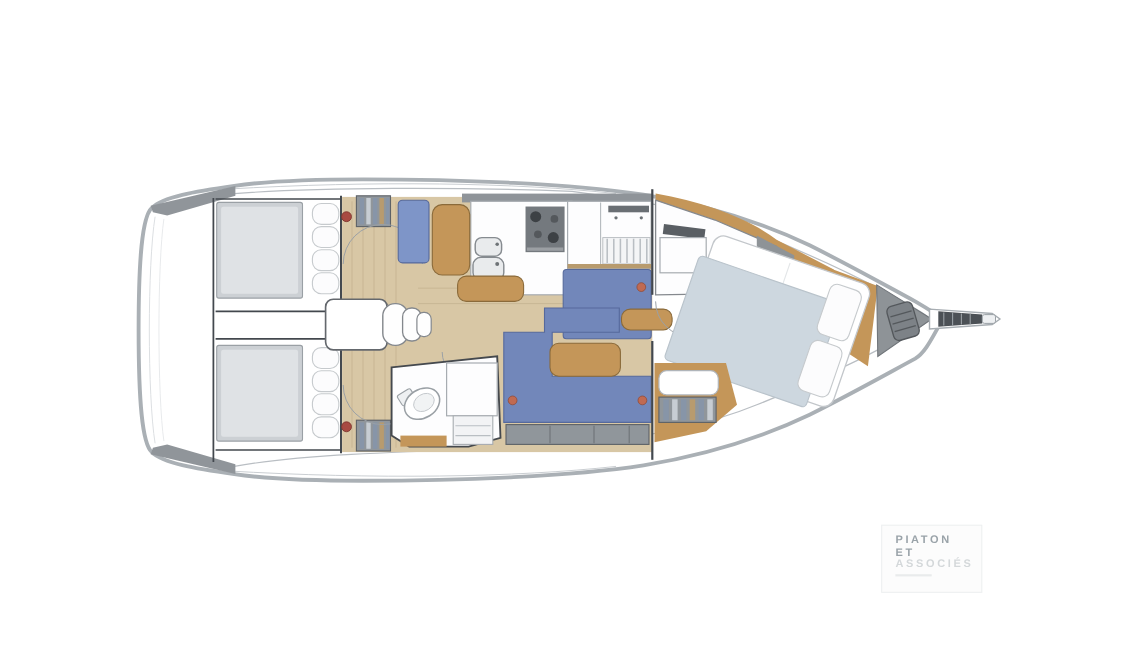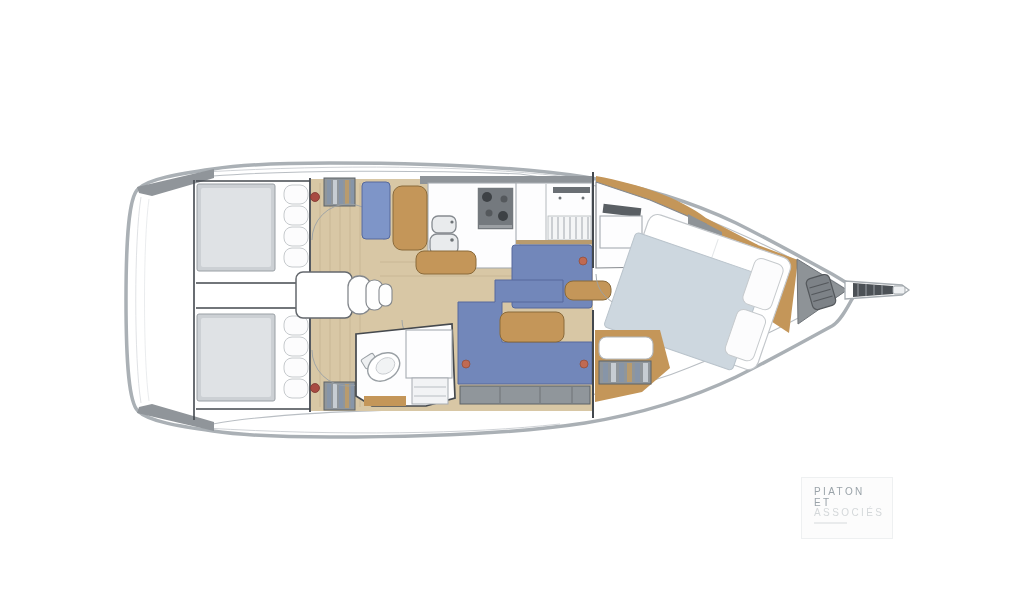--- a/index.html
+++ b/index.html
@@ -27,21 +27,21 @@
   .duvet{fill:var(--duvet-gray);stroke:#b9c3cb;stroke-width:1;}
   .arc{fill:none;stroke:#9aa0a5;stroke-width:0.9;}
   .dot-red{fill:var(--accent-red);stroke:#7e352f;stroke-width:0.8;}
   .dot-orange{fill:var(--accent-orange);stroke:#8f4a38;stroke-width:0.7;}
   .locker{fill:var(--locker-gray);stroke:#5d6267;stroke-width:1;}
   .windlass{fill:#7d8287;stroke:#54585c;stroke-width:1.2;}
   .roller{fill:#4c5156;}
   
   #logo{position:absolute;left:801px;top:477px;width:92px;height:62px;background:#fcfcfc;
         border:1px solid #eef0f1;padding:9px 0 0 12px;box-sizing:border-box;}
-  #logo .l{font-size:10px;line-height:10.5px;letter-spacing:2.4px;color:var(--logo-text);}
+  #logo .l{font-size:10px;line-height:10.5px;letter-spacing:2.4px;color:var(--logo-text);font-weight:bold;}
   #logo .l3{color:var(--logo-text-light);}
   #logo .sub{width:33px;height:2px;background:#e9ebec;margin-top:3px;}
 </style>
 </head>
 <body>
 
 <div id="stage">
 <svg width="1024" height="600" viewBox="0 0 1024 600">
 
   <g>

